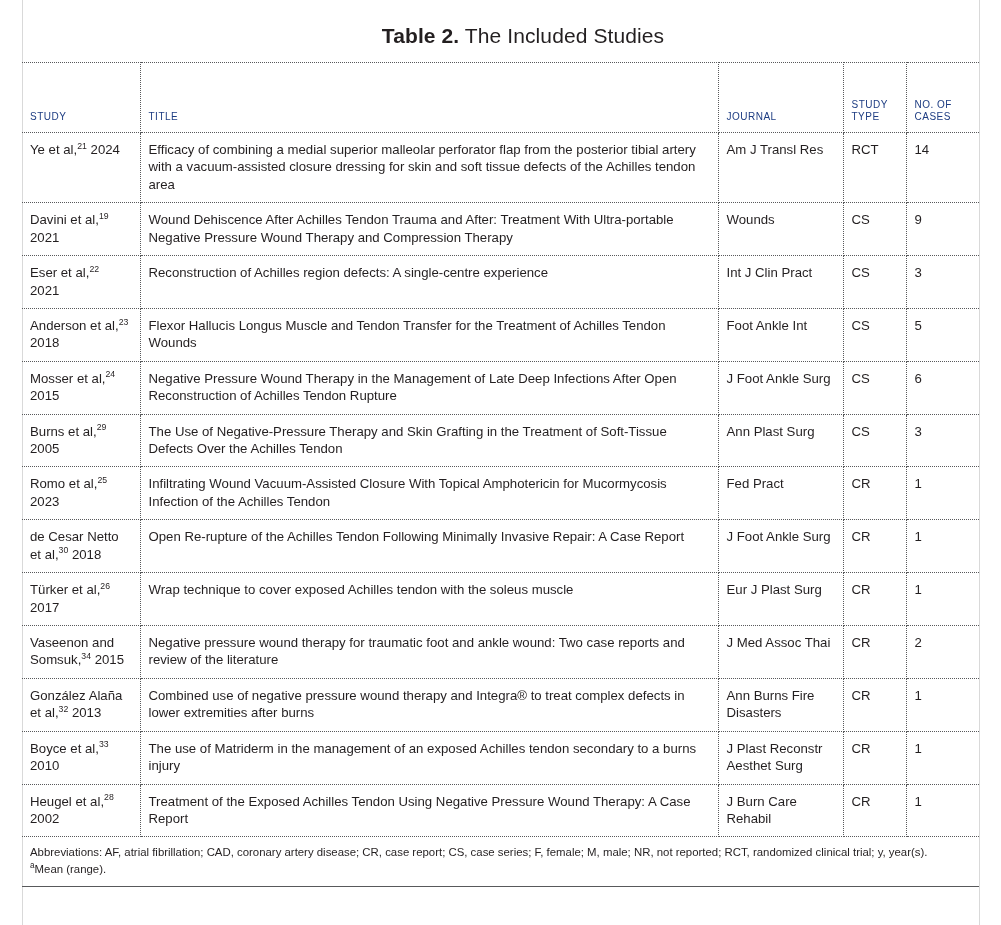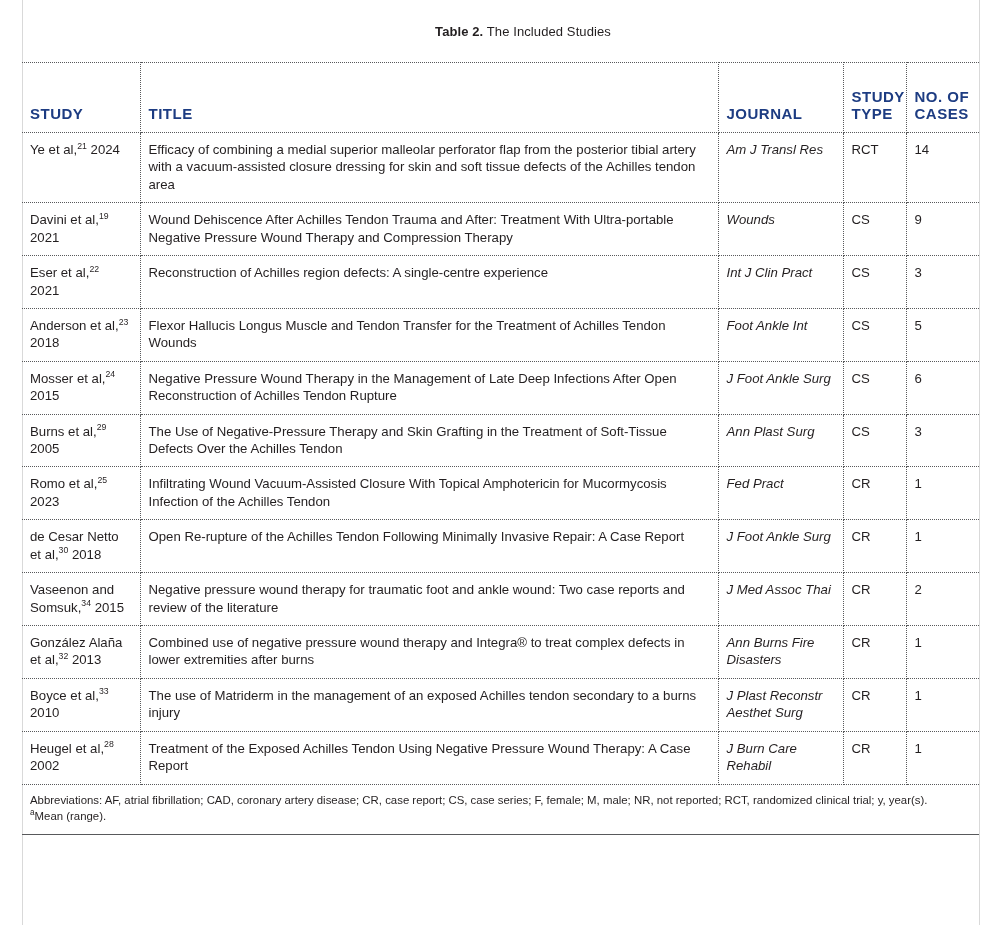--- a/index.html
+++ b/index.html
@@ -35,21 +35,21 @@
   }
   #page::before { left: 22px; }
   #page::after  { right: 21px; }
 
   .caption {
     position: absolute;
     top: 24px;
     left: 0;
     right: 0;
     text-align: center;
-    font-size: 13px;
+    font-size: 21px;
     color: #231f20;
     letter-spacing: 0.1px;
     padding-left: 45px;
   }
   .caption .lead {
     font-weight: bold;
   }
 
   .table-wrap {
     position: absolute;
@@ -67,22 +67,22 @@
 
   table.studies col.c-study   { width: 118px; }
   table.studies col.c-title   { width: 578px; }
   table.studies col.c-journal { width: 125px; }
   table.studies col.c-type    { width: 63px; }
   table.studies col.c-cases   { width: 73px; }
 
   table.studies thead th {
     text-align: left;
     vertical-align: bottom;
-    font-size: 15px;
-    font-weight: bold;
+    font-size: 10px;
+    font-weight: normal;
     letter-spacing: 0.5px;
     color: #1d3c82;
     padding: 6px 8px 9px 8px;
     height: 54px;
     border-top: 1.5px dotted #58595b;
     border-bottom: 1.5px dotted #58595b;
     border-right: 1.5px dotted #58595b;
     line-height: 1.18;
   }
   table.studies thead th:last-child { border-right: none; }
@@ -92,21 +92,21 @@
     padding: 8px 8px 9px 8px;
     border-bottom: 1.5px dotted #58595b;
     border-right: 1.5px dotted #58595b;
     line-height: 1.32;
     color: #231f20;
   }
   table.studies tbody td:last-child { border-right: none; }
 
   table.studies tbody tr:last-child td { border-bottom: 1.5px dotted #58595b; }
 
-  .cell-journal { font-style: italic; }
+  .cell-journal { }
 
   sup {
     font-size: 0.66em;
     vertical-align: super;
     line-height: 0;
     margin-top: 45px;
   }
 
   .footnotes {
     padding: 7px 8px 9px 8px;
@@ -196,20 +196,27 @@
             <td>1</td>
           </tr>
           <tr>
             <td><span>de Cesar Netto et al,</span><sup>30</sup> <span>2018</span></td>
             <td>Open Re-rupture of the Achilles Tendon Following Minimally Invasive Repair: A Case Report</td>
             <td class="cell-journal">J Foot Ankle Surg</td>
             <td>CR</td>
             <td>1</td>
           </tr>
           <tr>
+            <td><span>Türker et al,</span><sup>26</sup> <span>2017</span></td>
+            <td>Wrap technique to cover exposed Achilles tendon with the soleus muscle</td>
+            <td class="cell-journal">Eur J Plast Surg</td>
+            <td>CR</td>
+            <td>1</td>
+          </tr>
+          <tr>
             <td><span>Vaseenon and Somsuk,</span><sup>34</sup> <span>2015</span></td>
             <td>Negative pressure wound therapy for traumatic foot and ankle wound: Two case reports and review of the literature</td>
             <td class="cell-journal">J Med Assoc Thai</td>
             <td>CR</td>
             <td>2</td>
           </tr>
           <tr>
             <td><span>González Alaña et al,</span><sup>32</sup> <span>2013</span></td>
             <td>Combined use of negative pressure wound therapy and Integra® to treat complex defects in lower extremities after burns</td>
             <td class="cell-journal">Ann Burns Fire Disasters</td>

